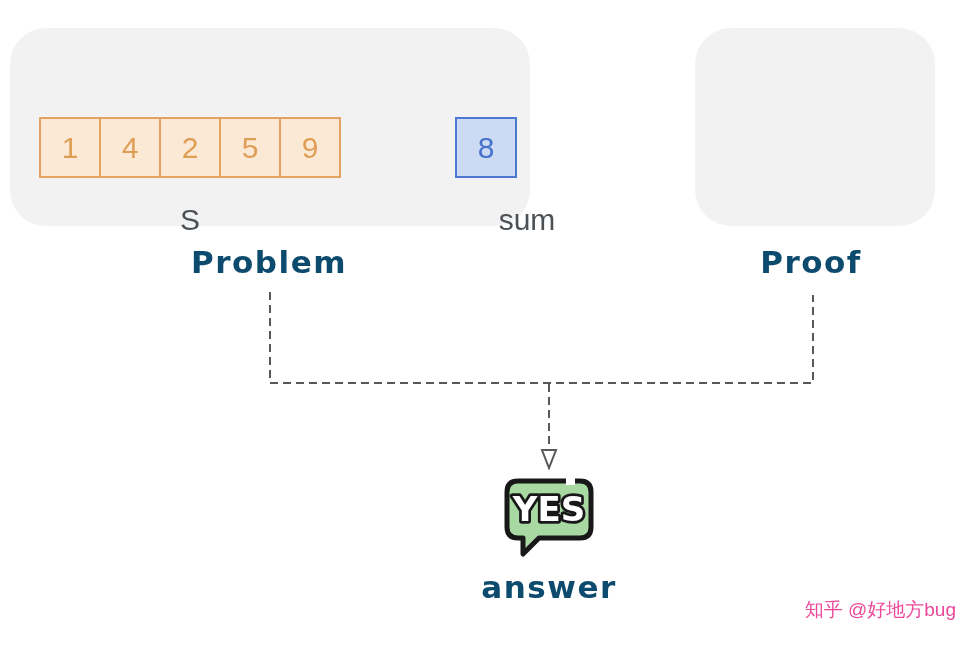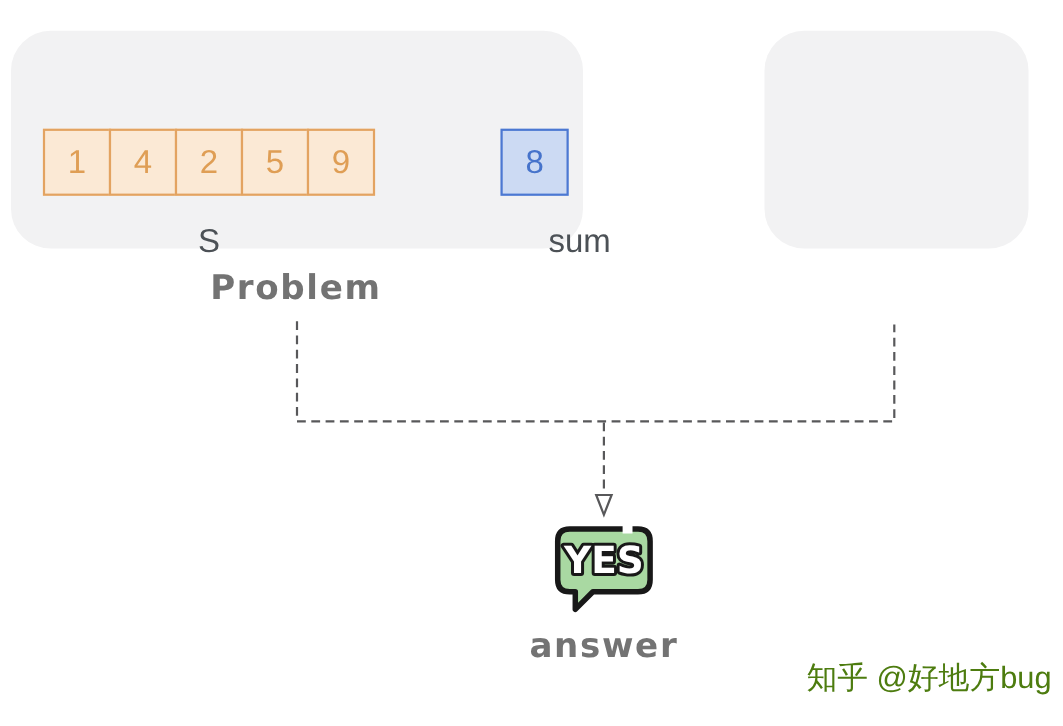--- a/index.html
+++ b/index.html
@@ -36,34 +36,34 @@
   .small-label {
     position:absolute; transform:translateX(-50%);
     color:#4c5156; font-size:30px; font-weight:400; line-height:1;
     white-space:nowrap;
   }
   #label-s   { left:180px; top:177px; }
   #label-sum { left:477px; top:177px;margin-left:40px; }
 
   .caption {
     position:absolute; transform:translateX(-50%);
-    color:#737373; font-weight:bold; font-size:31px; line-height:1;
+    color:#0c4a6e; font-weight:bold; font-size:31px; line-height:1;
     letter-spacing:1.5px; white-space:nowrap;
     font-family:"DejaVu Sans", sans-serif;
   }
   #caption-problem { left:269px; top:247px; }
   #caption-proof   { left:811px; top:247px; }
   #caption-answer  { left:549px; top:572px; }
 
   #connector-svg { position:absolute; left:0; top:0; pointer-events:none; }
   #yes-bubble-svg { position:absolute; left:502px; top:476px; }
 
   .watermark {
     position:absolute; right:10px; top:599px;
-    color:#4d7c0f; font-size:28px; line-height:1.2; white-space:nowrap;
+    color:#ec4899; font-size:19px; line-height:1.2; white-space:nowrap;
     text-shadow:1px 1px 0 #ffffff;
   }
 </style>
 </head>
 <body>
 
 <div class="canvas">
 
   <div class="panel" id="panel-problem">
     <div class="cells" id="cells-s">
@@ -77,20 +77,21 @@
     <div class="small-label" id="label-s">S</div>
     <div class="small-label" id="label-sum">sum</div>
   </div>
 
   <div class="panel" id="panel-proof">
     
     
   </div>
 
   <div class="caption" id="caption-problem">Problem</div>
+  <div class="caption" id="caption-proof">Proof</div>
 
   <svg id="connector-svg" width="966" height="660" viewBox="0 0 966 660">
     <path d="M270 292 L270 383 L813 383 L813 295" fill="none" stroke="#58585a" stroke-width="2" stroke-dasharray="8 5"></path>
     <path d="M549 384 L549 449" fill="none" stroke="#58585a" stroke-width="2" stroke-dasharray="8 5"></path>
     <path d="M542 450 L556 450 L549 468 Z" fill="#ffffff" stroke="#58585a" stroke-width="2" stroke-linejoin="miter"></path>
   </svg>
 
   <svg id="yes-bubble-svg" width="94" height="84" viewBox="0 0 94 84">
     <path d="M16 5 H78 Q89 5 89 16 V51 Q89 62 78 62 H37 L21 78 L21 62 H16 Q5 62 5 51 V16 Q5 5 16 5 Z" fill="#a9d9a2" stroke="#181818" stroke-width="5" stroke-linejoin="round"></path>
     <rect x="64" y="0" width="9" height="9" fill="#ffffff"></rect>

